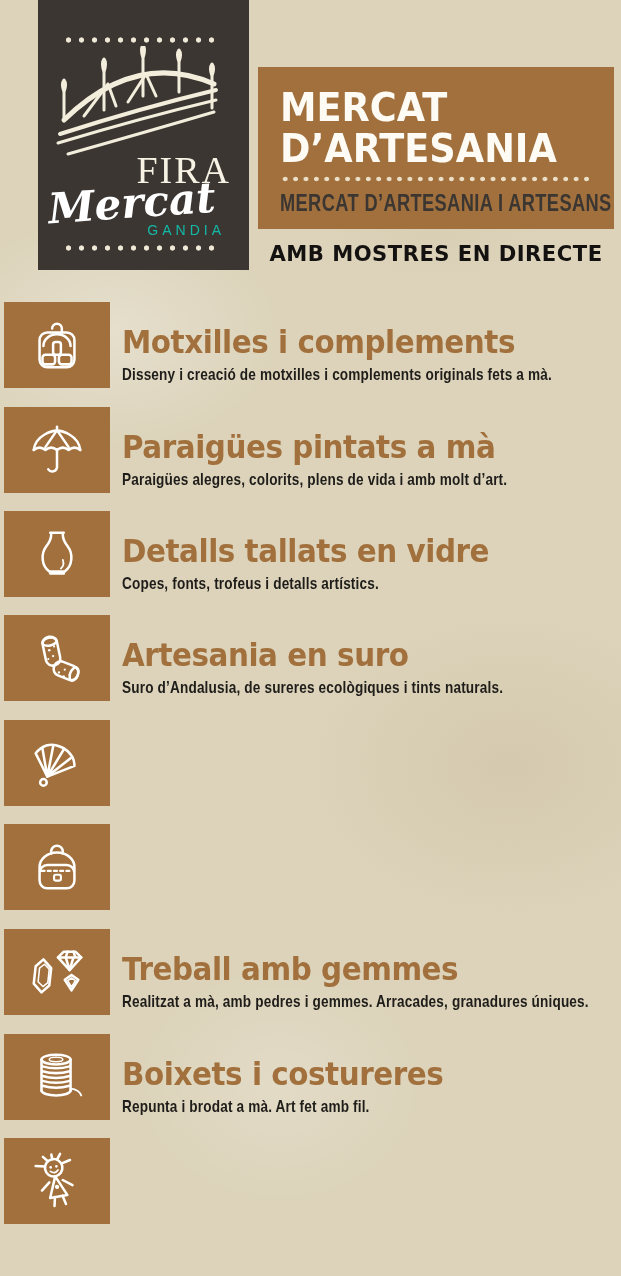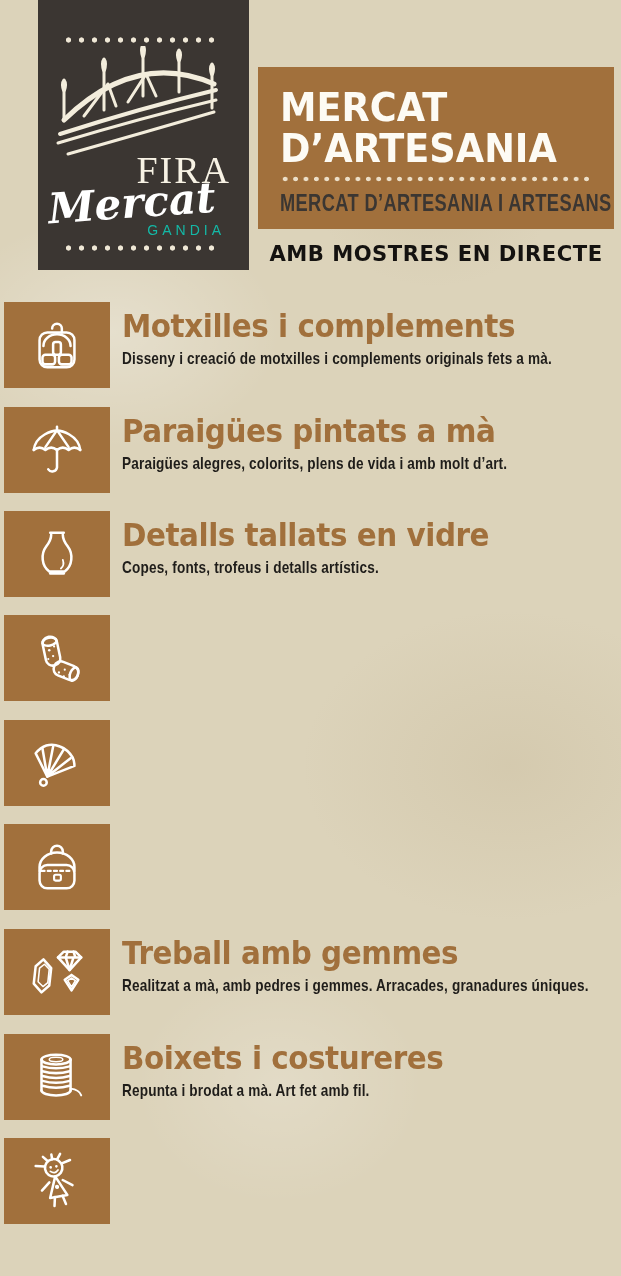--- a/index.html
+++ b/index.html
@@ -81,21 +81,21 @@
     transform:scaleX(.96);transform-origin:center top;
     white-space:nowrap;
   }
   
   .item{position:absolute;left:0;width:621px;height:100px;}
   .tile{
     position:absolute;left:4px;top:0;width:106px;height:86px;
     background:#a1703c;display:flex;align-items:center;justify-content:center;
   }
   .tile svg{width:62px;height:62px;}
-  .item-text{position:absolute;left:122px;top:4px;width:495px;}
+  .item-text{position:absolute;left:122px;top:20px;width:495px;}
   .item-title{
     font-family:"DejaVu Sans","Liberation Sans",sans-serif;
     font-weight:800;font-size:32px;line-height:40px;color:#a1703c;
     letter-spacing:-0.5px;
     transform:scaleX(.92);transform-origin:left top;
     white-space:nowrap;
   }
   .item-desc{
     margin-top:3px;
     font-weight:bold;font-size:17px;color:#1f1d1a;
@@ -213,20 +213,24 @@
             <circle cx="28" cy="30" r="1.2"></circle>
           <circle cx="23" cy="33" r="1.1"></circle>
             <circle cx="29" cy="20" r="1.1"></circle>
           <circle cx="34" cy="47" r="1.2"></circle>
             <circle cx="39" cy="51" r="1.2"></circle>
           <circle cx="40" cy="44" r="1.1"></circle>
             <circle cx="45" cy="49" r="1.1"></circle>
         </g>
       </svg>
     </div>
+    <div class="item-text">
+      <div class="item-title">Artesania en suro</div>
+      <div class="item-desc">Suro d’Andalusia, de sureres ecològiques i tints naturals.</div>
+    </div>
   </div>
 
   <div class="item" style="top:720px">
     <div class="tile">
       <svg viewBox="0 0 64 64">
         <g class="ic">
           <path d="M22,46 L10,22 q5,-6 11,-8 q7,-2 14,1 q8,3 13,11 q2,4 2,9 L22,46 z"></path>
           <path d="M22,46 L17,17 M22,46 L28,15 M22,46 L39,18 M22,46 L46,27"></path>
           <circle cx="18" cy="52" r="3.4"></circle>
         </g>

